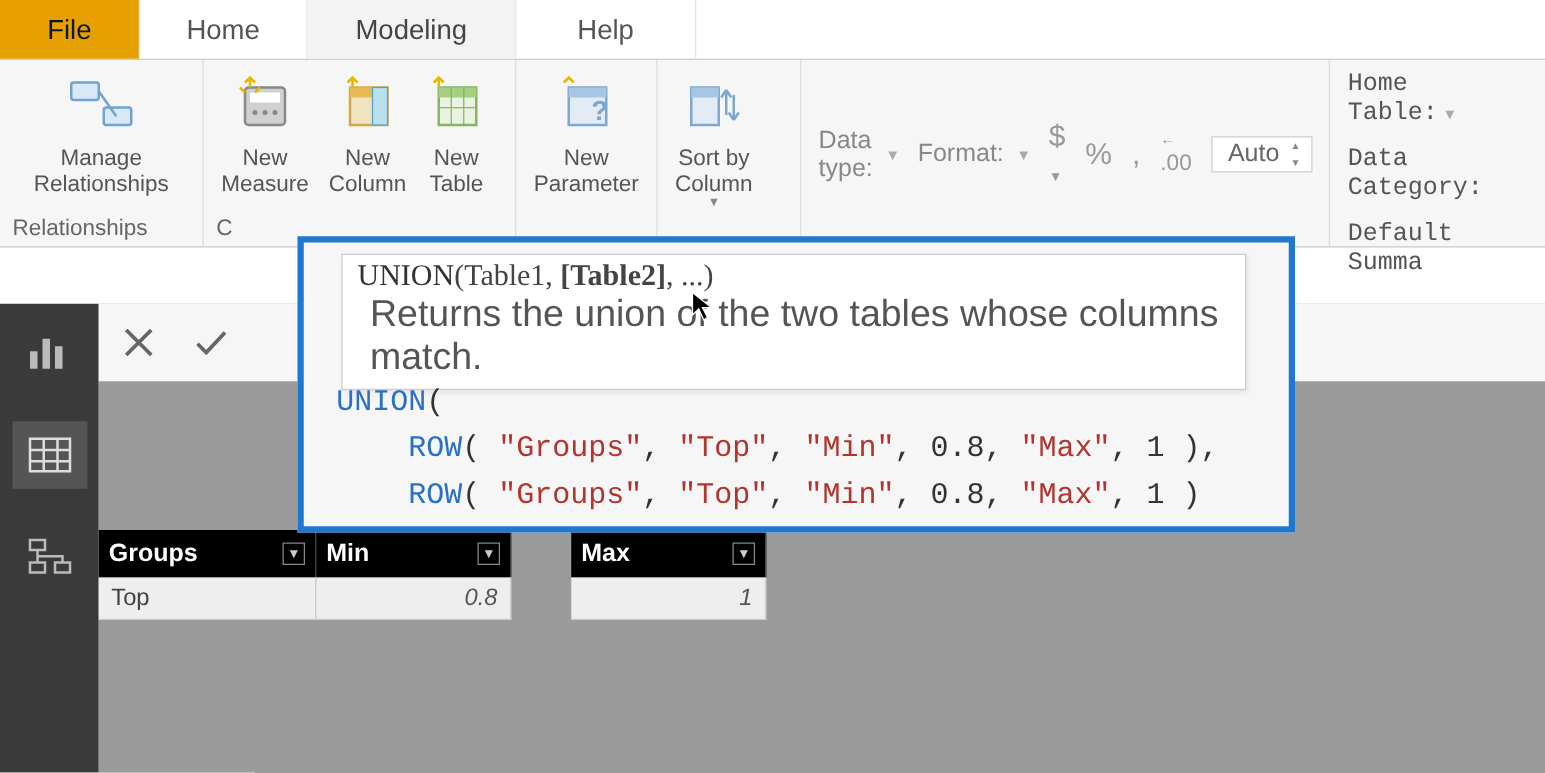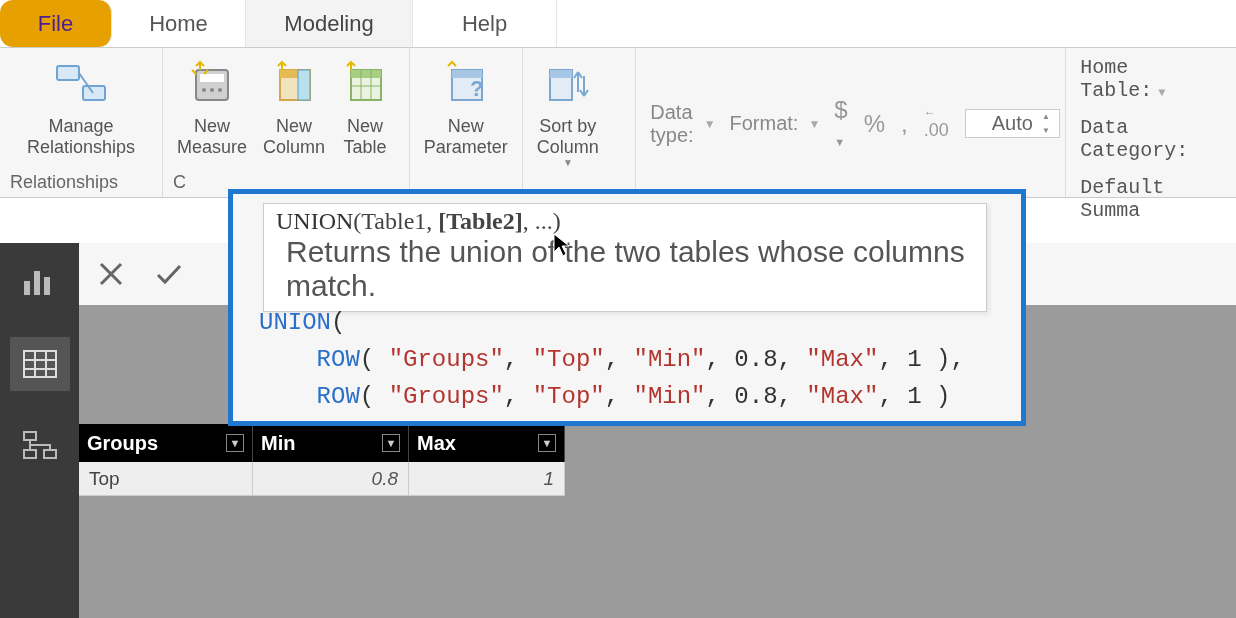--- a/index.html
+++ b/index.html
@@ -22,25 +22,24 @@
     align-items: center;
     justify-content: center;
     font-size: 22px;
     color: #555;
     padding: 0 30px;
     border-right: 1px solid #e5e5e5;
     cursor: pointer;
   }
   .tab.file {
     background: #e6a100;
-    color: #4c1d95;
+    color: #0f172a;
     font-weight: 400;
     width: 112px;
     padding: 0;
-    border-radius: 13px;
   }
   .tab.home { width: 134px; }
   .tab.active {
     background: #f3f3f3;
     color: #444;
     font-weight: 400;
   }
   
   .ribbon {
     display: flex;
@@ -95,21 +94,21 @@
     flex-direction: row;
     gap: 14px;
     min-width: 300px;
   }
   .format-row { display: flex; align-items: center; gap: 6px; }
   .format-row .caret { font-size: 12px; color: #aaa; margin-left: 4px; }
   .format-bottom { display: flex; align-items: center; gap: 16px; font-size: 24px; color: #999; font-family: "Segoe UI", Arial; }
   .auto-box {
     border: 1px solid #ccc;
     background: #fff;
-    padding: 2px 26px 2px 26px;
+    padding: 2px 26px 2px 12px;
     font-size: 20px;
     color: #666;
     position: relative;
   }
   .spinner {
     position: absolute; right: 3px; top: 2px; bottom: 2px; width: 14px;
     display: flex; flex-direction: column; justify-content: space-between;
     font-size: 8px; color: #888;
   }
   .props-group {
@@ -175,26 +174,26 @@
   .dt-row { display: flex; }
   .dt-cell {
     background: #eeeeee; color: #444;
     font-size: 19px; padding: 4px 10px; height: 34px;
     display: flex; align-items: center;
     border-right: 1px solid #ccc; border-bottom: 1px solid #ccc;
   }
   .dt-cell.num { justify-content: flex-end; font-style: italic; color: #555;}
   .c0 { width: 174px; }
   .c1 { width: 156px; }
-  .c2 { width: 156px; }
+  .c2 { width: 156px; margin-left: 48px; }
 
   
   .editor-overlay {
     position: absolute;
-    left: 228px; top: 189px;
+    left: 238px; top: 189px;
     width: 798px; height: 237px;
     border: 5px solid #1f77d0;
     background: #f6f6f6;
     z-index: 50;
   }
   .tooltip {
     position: absolute;
     left: 30px; top: 9px;
     right: 34px;
     background: #fff;

